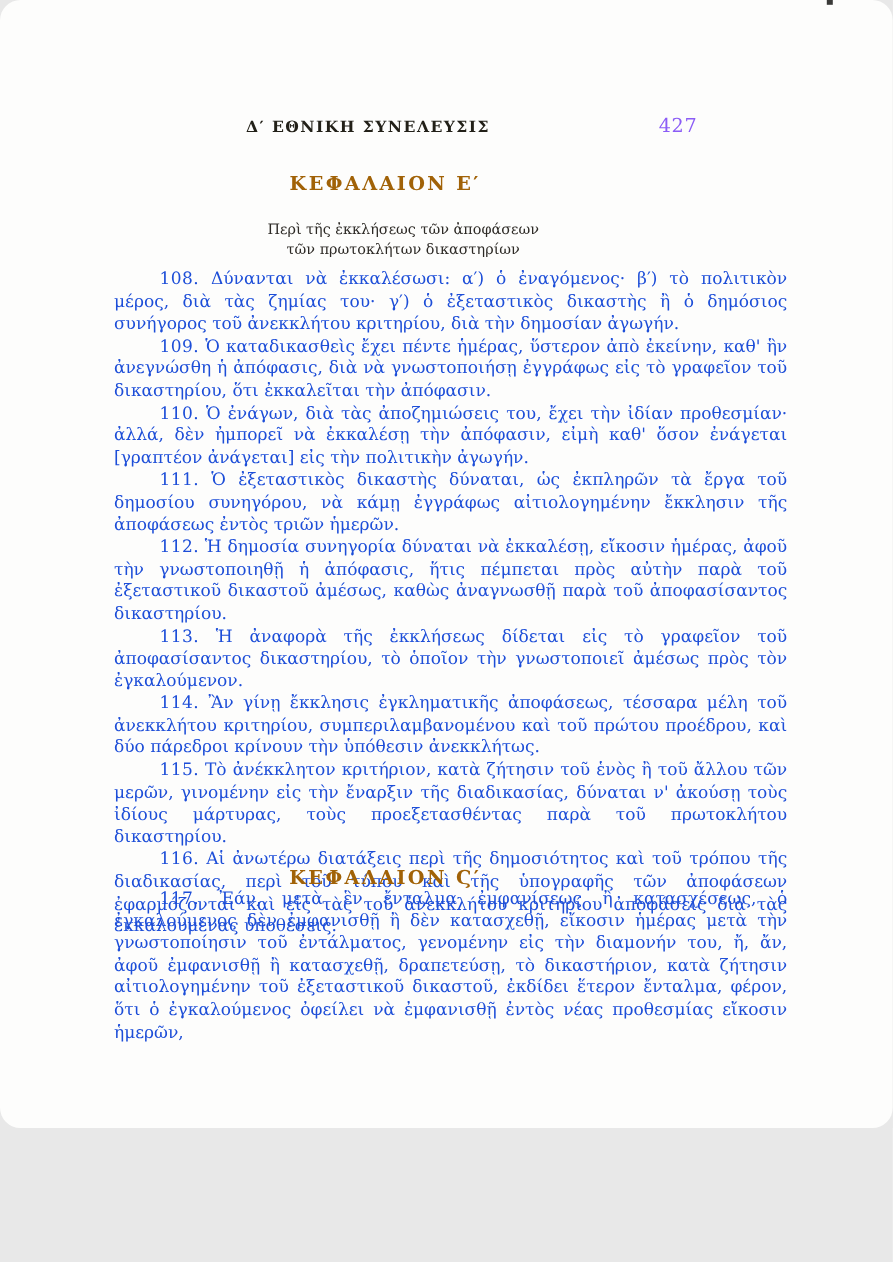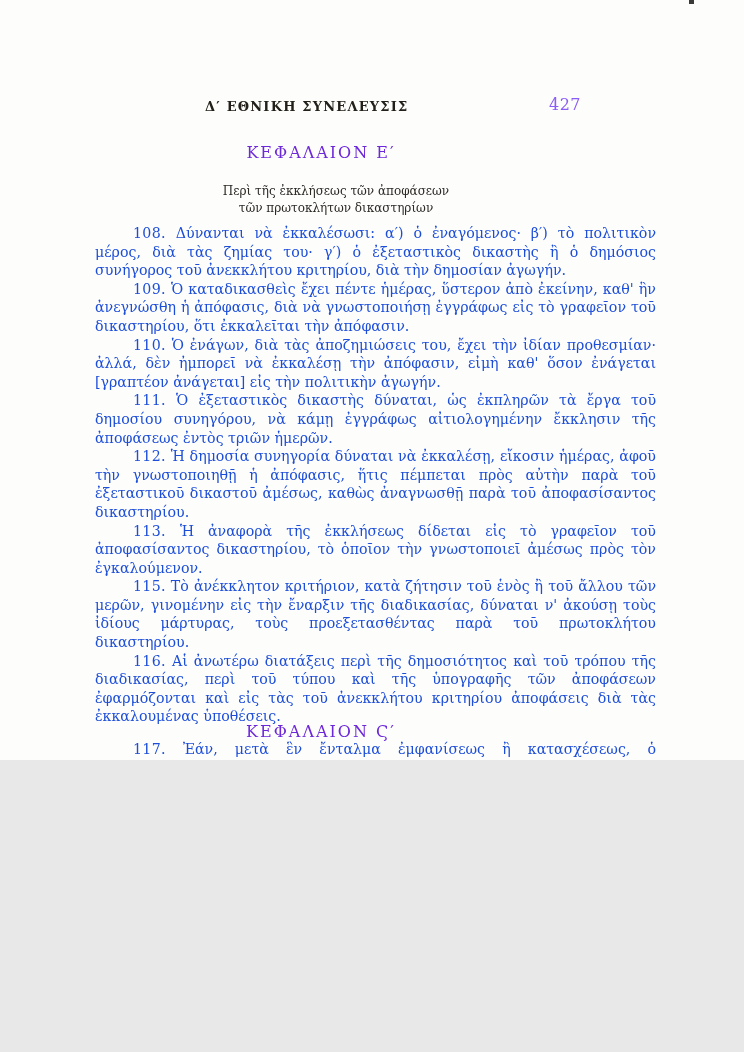--- a/index.html
+++ b/index.html
@@ -3,25 +3,26 @@
 <meta charset="utf-8">
 <style>
   html, body {
     margin: 0;
     padding: 0;
     background: #e8e8e8;
   }
   .page {
     position: relative;
     width: 744px;
-    height: 760px;
+    height: 940px;
     background: #fdfdfc;
     overflow: hidden;
     font-family: "DejaVu Serif", "Liberation Serif", serif;
     color: #2b2825;
+    border-radius: 17px;
   }
   
   .running-title {
     position: absolute;
     left: 205px;
     top: 99px;
     font-size: 13px;
     font-weight: bold;
     letter-spacing: 1.2px;
     white-space: nowrap;
@@ -35,24 +36,24 @@
     letter-spacing: 0.5px;
     color: #8b5cf6;
   }
   
   .chapter-heading {
     position: absolute;
     left: 95px;
     width: 452px;
     text-align: center;
     font-size: 16px;
-    font-weight: normal;
+    font-weight: bold;
     letter-spacing: 2px;
     white-space: nowrap;
-    color: #6d28d9;
+    color: #a16207;
   }
   .heading-e { top: 143px; }
   .heading-s { top: 722px; }
   .chapter-subtitle {
     position: absolute;
     left: 95px;
     width: 482px;
     text-align: center;
     font-size: 12px;
     line-height: 16.5px;
@@ -100,20 +101,21 @@
     <div>τῶν πρωτοκλήτων δικαστηρίων</div>
   </div>
 
   <div class="body-block body-1">
     <p class="article"><span class="art-num">108.</span> <span>Δύνανται νὰ ἐκκαλέσωσι: α′) ὁ ἐναγόμενος· β′) τὸ πολιτικὸν μέρος, διὰ τὰς ζημίας του· γ′) ὁ ἐξεταστικὸς δικαστὴς ἢ ὁ δημόσιος συνήγορος τοῦ ἀνεκκλήτου κριτηρίου, διὰ τὴν δημοσίαν ἀγωγήν.</span></p>
     <p class="article"><span class="art-num">109.</span> <span>Ὁ καταδικασθεὶς ἔχει πέντε ἡμέρας, ὕστερον ἀπὸ ἐκείνην, καθ' ἣν ἀνεγνώσθη ἡ ἀπόφασις, διὰ νὰ γνωστοποιήσῃ ἐγγράφως εἰς τὸ γραφεῖον τοῦ δικαστηρίου, ὅτι ἐκκαλεῖται τὴν ἀπόφασιν.</span></p>
     <p class="article"><span class="art-num">110.</span> <span>Ὁ ἐνάγων, διὰ τὰς ἀποζημιώσεις του, ἔχει τὴν ἰδίαν προθεσμίαν· ἀλλά, δὲν ἠμπορεῖ νὰ ἐκκαλέσῃ τὴν ἀπόφασιν, εἰμὴ καθ' ὅσον ἐνάγεται [γραπτέον ἀνάγεται] εἰς τὴν πολιτικὴν ἀγωγήν.</span></p>
     <p class="article"><span class="art-num">111.</span> <span>Ὁ ἐξεταστικὸς δικαστὴς δύναται, ὡς ἐκπληρῶν τὰ ἔργα τοῦ δημοσίου συνηγόρου, νὰ κάμῃ ἐγγράφως αἰτιολογημένην ἔκκλησιν τῆς ἀποφάσεως ἐντὸς τριῶν ἡμερῶν.</span></p>
     <p class="article"><span class="art-num">112.</span> <span>Ἡ δημοσία συνηγορία δύναται νὰ ἐκκαλέσῃ, εἴκοσιν ἡμέρας, ἀφοῦ τὴν γνωστοποιηθῇ ἡ ἀπόφασις, ἥτις πέμπεται πρὸς αὐτὴν παρὰ τοῦ ἐξεταστικοῦ δικαστοῦ ἀμέσως, καθὼς ἀναγνωσθῇ παρὰ τοῦ ἀποφασίσαντος δικαστηρίου.</span></p>
     <p class="article"><span class="art-num">113.</span> <span>Ἡ ἀναφορὰ τῆς ἐκκλήσεως δίδεται εἰς τὸ γραφεῖον τοῦ ἀποφασίσαντος δικαστηρίου, τὸ ὁποῖον τὴν γνωστοποιεῖ ἀμέσως πρὸς τὸν ἐγκαλούμενον.</span></p>
+    <p class="article"><span class="art-num">114.</span> <span>Ἂν γίνῃ ἔκκλησις ἐγκληματικῆς ἀποφάσεως, τέσσαρα μέλη τοῦ ἀνεκκλήτου κριτηρίου, συμπεριλαμβανομένου καὶ τοῦ πρώτου προέδρου, καὶ δύο πάρεδροι κρίνουν τὴν ὑπόθεσιν ἀνεκκλήτως.</span></p>
     <p class="article"><span class="art-num">115.</span> <span>Τὸ ἀνέκκλητον κριτήριον, κατὰ ζήτησιν τοῦ ἑνὸς ἢ τοῦ ἄλλου τῶν μερῶν, γινομένην εἰς τὴν ἔναρξιν τῆς διαδικασίας, δύναται ν' ἀκούσῃ τοὺς ἰδίους μάρτυρας, τοὺς προεξετασθέντας παρὰ τοῦ πρωτοκλήτου δικαστηρίου.</span></p>
     <p class="article"><span class="art-num">116.</span> <span>Αἱ ἀνωτέρω διατάξεις περὶ τῆς δημοσιότητος καὶ τοῦ τρόπου τῆς διαδικασίας, περὶ τοῦ τύπου καὶ τῆς ὑπογραφῆς τῶν ἀποφάσεων ἐφαρμόζονται καὶ εἰς τὰς τοῦ ἀνεκκλήτου κριτηρίου ἀποφάσεις διὰ τὰς ἐκκαλουμένας ὑποθέσεις.</span></p>
   </div>
 
   <div class="chapter-heading heading-s">ΚΕΦΑΛΑΙΟΝ Ϛ′</div>
 
   <div class="body-block body-2">
     <p class="article"><span class="art-num">117.</span> <span>Ἐάν, μετὰ ἓν ἔνταλμα ἐμφανίσεως ἢ κατασχέσεως, ὁ ἐγκαλούμενος δὲν ἐμφανισθῇ ἢ δὲν κατασχεθῇ, εἴκοσιν ἡμέρας μετὰ τὴν γνωστοποίησιν τοῦ ἐντάλματος, γενομένην εἰς τὴν διαμονήν του, ἤ, ἄν, ἀφοῦ ἐμφανισθῇ ἢ κατασχεθῇ, δραπετεύσῃ, τὸ δικαστήριον, κατὰ ζήτησιν αἰτιολογημένην τοῦ ἐξεταστικοῦ δικαστοῦ, ἐκδίδει ἕτερον ἔνταλμα, φέρον, ὅτι ὁ ἐγκαλούμενος ὀφείλει νὰ ἐμφανισθῇ ἐντὸς νέας προθεσμίας εἴκοσιν ἡμερῶν,</span></p>
   </div>
 

